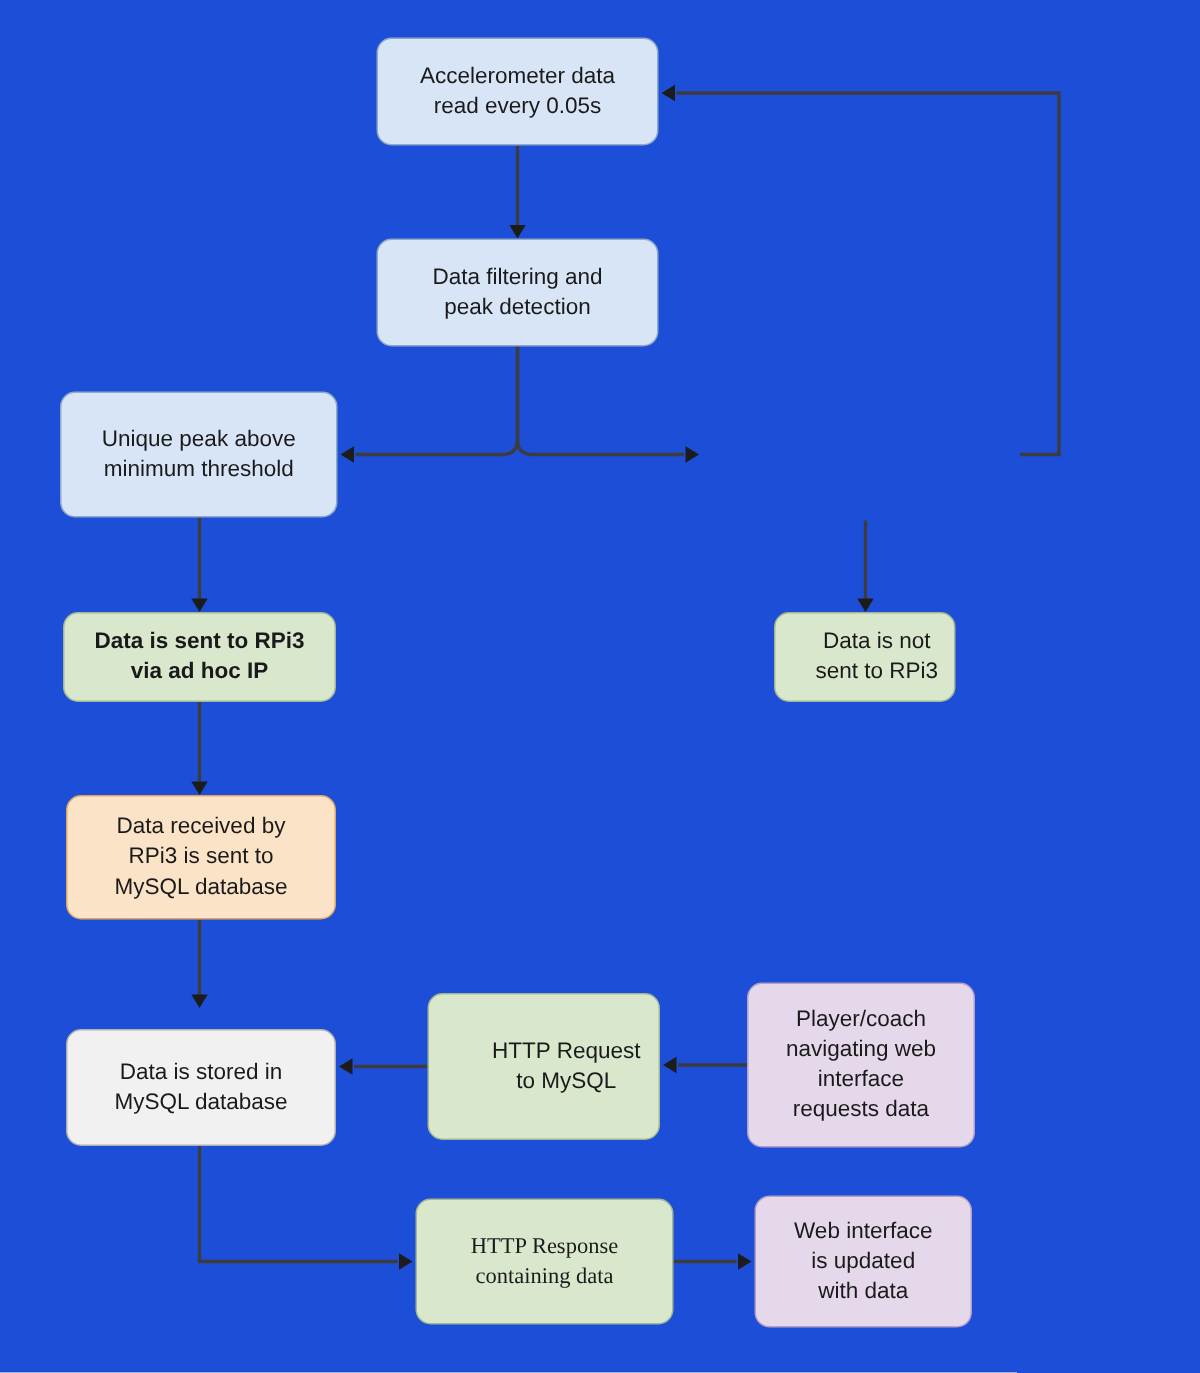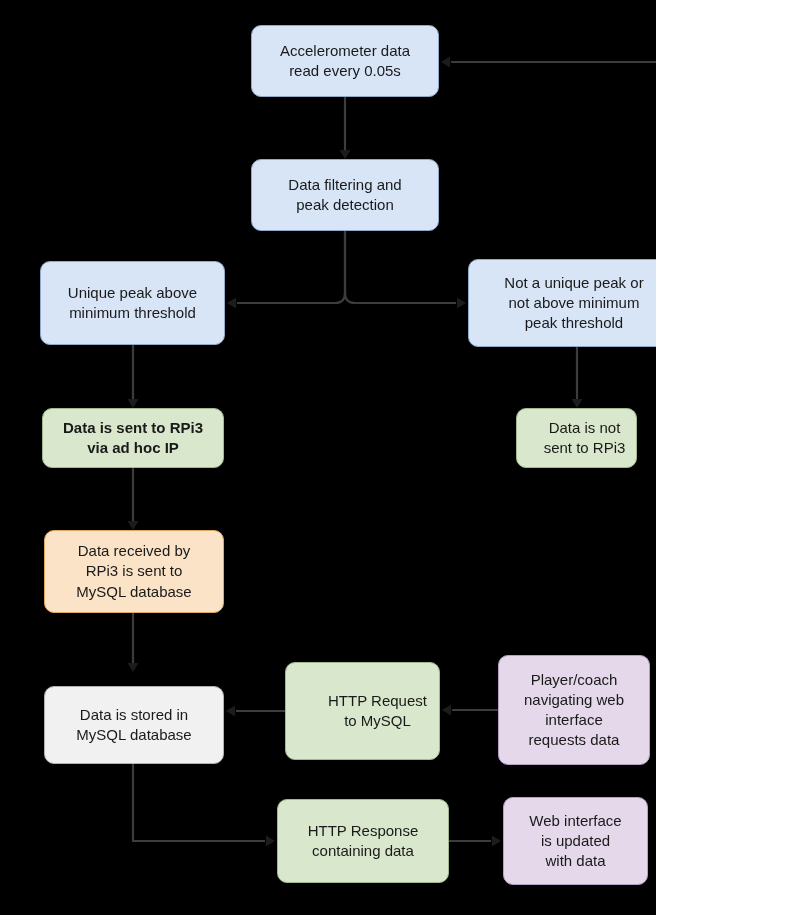--- a/index.html
+++ b/index.html
@@ -2,23 +2,23 @@
 <html><head>
 <meta charset="utf-8">
 <style>
   html, body {
     margin: 0;
     padding: 0;
     background: #ffffff;
   }
   #canvas {
     position: relative;
-    width: 656px;
+    width: 800px;
     height: 915px;
-    background: #000000;
+    background: #1d4ed8;
     font-family: "Liberation Sans", sans-serif;
     overflow: hidden;
   }
   svg#edges {
     position: absolute;
     left: 0;
     top: 0;
     width: 800px;
     height: 915px;
   }
@@ -90,25 +90,20 @@
   <div class="node n-blue" style="left:251px; top:159px; width:188px; height:72px;">
     <span>Data filtering and
 peak detection</span>
   </div>
 
   <div class="node n-blue" style="left:40px; top:261px; width:185px; height:84px;">
     <span>Unique peak above
 minimum threshold</span>
   </div>
 
-  <div class="node n-blue" style="left:468px; top:259px; width:212px; height:88px;">
-    <span>Not a unique peak or
-not above minimum
-peak threshold</span>
-  </div>
 
   <div class="node n-green" style="left:42px; top:408px; width:182px; height:60px;font-weight:bold;">
     <span>Data is sent to RPi3
 via ad hoc IP</span>
   </div>
 
   <div class="node n-green" style="left:516px; top:408px; width:121px; height:60px;padding-left:24px;">
     <span>Data is not
 sent to RPi3</span>
   </div>
@@ -129,21 +124,21 @@
 to MySQL</span>
   </div>
 
   <div class="node n-purple" style="left:498px; top:655px; width:152px; height:110px;">
     <span>Player/coach
 navigating web
 interface
 requests data</span>
   </div>
 
-  <div class="node n-green" style="left:277px; top:799px; width:172px; height:84px;">
+  <div class="node n-green" style="left:277px; top:799px; width:172px; height:84px;font-family:Liberation Serif, serif;">
     <span>HTTP Response
 containing data</span>
   </div>
 
   <div class="node n-purple" style="left:503px; top:797px; width:145px; height:88px;">
     <span>Web interface
 is updated
 with data</span>
   </div>
 

